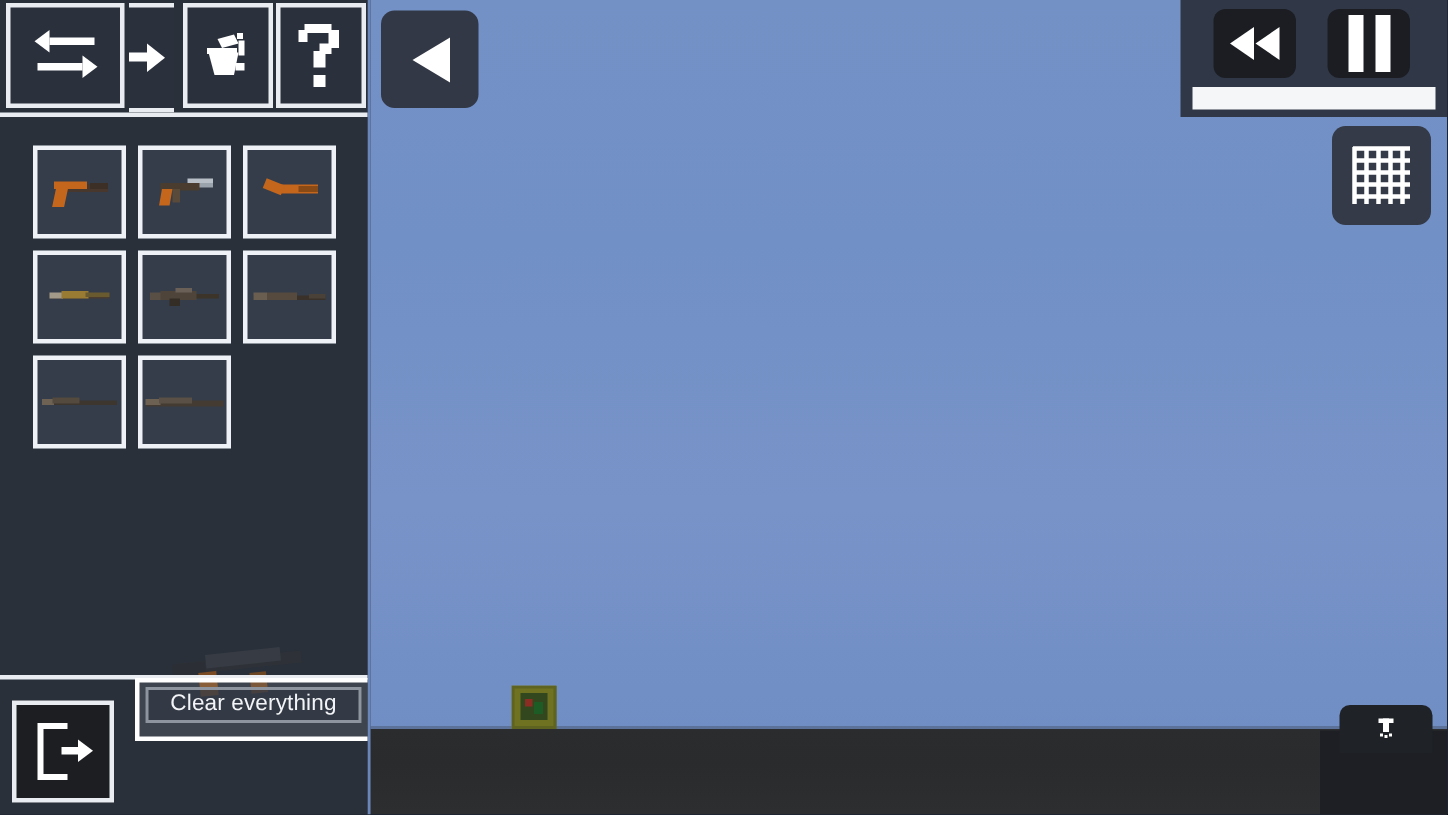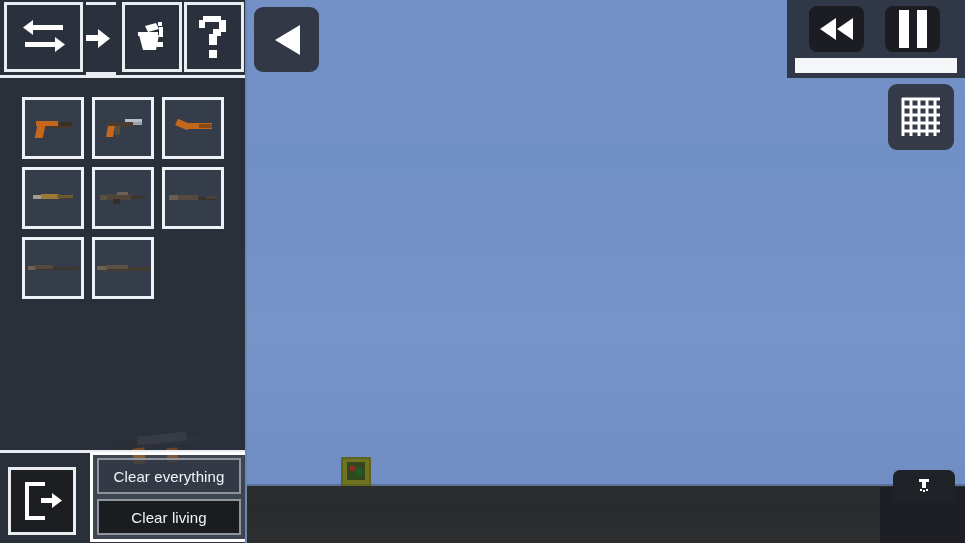--- a/index.html
+++ b/index.html
@@ -273,23 +273,22 @@
     width: 155px;
     box-sizing: border-box;
     border: 3px solid #ffffff;
     border-right: none;
     background: rgba(255,255,255,0.10);
     padding: 3px 4px 4px 4px;
   }
   .clear-btn {
     box-sizing: border-box;
     width: 100%;
-    height: 36px;
-    display: flex;
-    align-items: center;
+    height: 24px;
+    display: flex;
     justify-content: center;
     color: #f2f4f7;
     font-size: 15px;
     letter-spacing: .1px;
     border: 2px solid #8f959e;
   }
   #clear-everything {
     background: rgba(47,54,66,0.70);
     margin-bottom: 5px;
   }
@@ -591,18 +590,15 @@
           <polygon points="31,12 31,27 41,19.5"></polygon>
         </g>
       </svg>
     </div>
   </div>
 
   <div id="clear-group">
     <div id="clear-everything" class="clear-btn">
       <span>Clear everything</span>
     </div>
-    <div id="clear-living" class="clear-btn">
-      <span>Clear living</span>
-    </div>
   </div>
 
 </div>
 
 </body></html>

